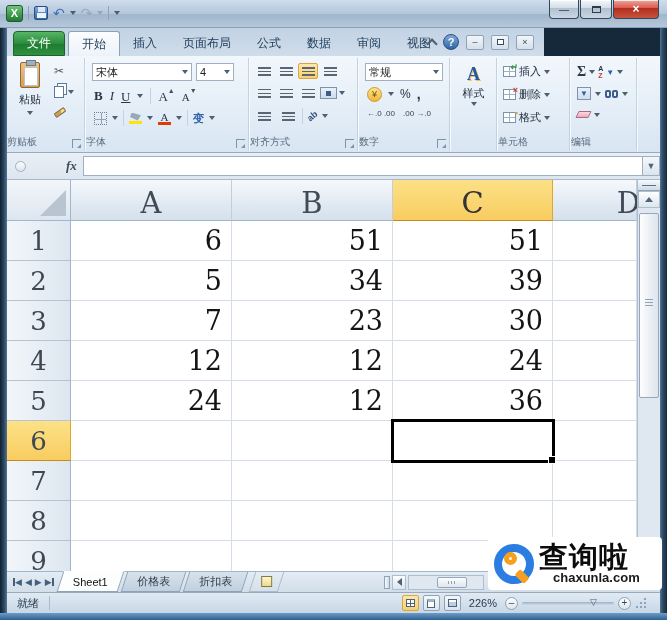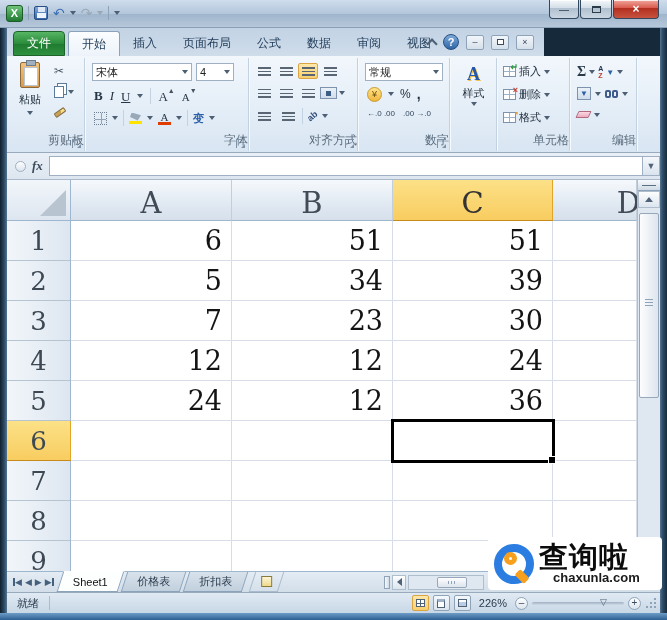--- a/index.html
+++ b/index.html
@@ -43,22 +43,22 @@
   .helpbtn{width:16px;height:16px;border-radius:50%;background:linear-gradient(#7fa9d9,#2f66a8);border:1px solid #274f80;
     color:#fff;font-size:11px;font-weight:bold;display:flex;align-items:center;justify-content:center;}
   .mini{width:18px;height:15px;border:1px solid #8fa3b8;border-radius:2px;background:linear-gradient(#f2f6fa,#d6e0ea);
     display:flex;align-items:center;justify-content:center;font-size:9px;color:#3c4c5c;}
   .restore-glyph{width:7px;height:6px;border:1px solid #3c4c5c;position:relative;background:#fff;}
 
   
   .ribbon{position:absolute;left:7px;top:56px;width:653px;height:97px;
     background:linear-gradient(#f2f7fc,#e3edf7 60%,#d8e5f2);border-bottom:1px solid #98aabb;}
   .rg{position:absolute;top:2px;height:93px;border-right:1px solid #c3d2e0;box-shadow:1px 0 0 #f6fafd;}
-  .rg-label{position:absolute;left:0;right:0;bottom:2px;display:flex;align-items:center;justify-content:flex-end;gap:3px;
-    font-size:12px;color:#5a6b7c;}
+  .rg-label{position:absolute;left:0;right:8px;bottom:2px;display:flex;align-items:center;justify-content:flex-start;gap:3px;
+    font-size:10px;color:#5a6b7c;}
   .launcher{position:absolute;right:3px;bottom:3px;width:9px;height:9px;border-left:1px solid #7f93a8;border-top:1px solid #7f93a8;}
   .launcher::after{content:"";position:absolute;right:0;bottom:0;width:0;height:0;border-left:4px solid transparent;border-bottom:4px solid #7f93a8;}
   .rowline{position:absolute;display:flex;align-items:center;gap:4px;}
 
   .clip-ic{width:20px;height:26px;background:linear-gradient(#f3c27c,#d99a4e);border:1px solid #8a6a3a;border-radius:2px;position:relative;}
   .clip-ic::before{content:"";position:absolute;left:5px;top:-3px;width:8px;height:4px;background:#9fb0c0;border:1px solid #6c7c8c;}
   .clip-ic::after{content:"";position:absolute;left:3px;top:4px;width:12px;height:17px;background:#fff;border:1px solid #b9c4cf;}
   .copy-ic{width:10px;height:12px;background:#fff;border:1px solid #5c7a9c;box-shadow:3px -3px 0 -1px #fff,3px -3px 0 0 #5c7a9c;}
   .brush-ic{width:12px;height:5px;background:linear-gradient(90deg,#caa04e 60%,#f5e27a 60%);transform:rotate(-35deg);border:1px solid #8a6a3a;border-radius:1px;}
 
@@ -100,21 +100,21 @@
 
   
   .fbar{position:absolute;left:7px;top:153px;width:653px;height:27px;background:linear-gradient(#e9eff6,#dde6f0);
     border-bottom:1px solid #a9b9c9;display:flex;align-items:center;}
   .namebox{position:relative;margin-left:2px;width:152px;height:20px;background:#fff;border:1px solid #9fb0c2;
     display:flex;align-items:center;}
   .namebox .nb-text{flex:1;text-align:center;font-family:"DejaVu Serif",serif;font-size:13px;color:#1c1c1c;}
   .nb-split{width:1px;height:18px;background:#c4cfda;}
   .nb-arrow{width:14px;display:flex;align-items:center;justify-content:center;}
   .fx-circle{width:11px;height:11px;border-radius:50%;border:1px solid #9fb0c2;background:linear-gradient(#fff,#dbe4ee);margin:0 6px 0 8px;}
-  .fx{font-family:"Liberation Serif",serif;font-style:italic;font-weight:bold;font-size:13px;color:#3c4c5c;margin-right:6px;}
+  .fx{font-family:"Liberation Serif",serif;font-style:italic;font-weight:bold;font-size:13px;color:#3c4c5c;margin-right:6px;margin-left:34px;}
   .f-input{flex:1;height:20px;background:#fff;border:1px solid #9fb0c2;border-right:none;font-size:12px;padding:0 4px;color:#111;}
   .f-chev{width:18px;height:20px;background:linear-gradient(#f4f8fb,#dbe4ee);border:1px solid #9fb0c2;
     display:flex;align-items:center;justify-content:center;color:#51647a;font-size:9px;}
 
   
   .sheetwrap{position:absolute;left:7px;top:180px;width:653px;height:391px;background:#fff;}
   .sheet{position:absolute;left:0;top:0;width:630px;height:391px;overflow:hidden;background:#fff;}
   .grow{display:flex;}
   .corner{background:linear-gradient(#f2f6fa,#dde6f0);border-right:1px solid #9eb6ce;border-bottom:1px solid #9eb6ce;position:relative;}
   .corner::after{content:"";position:absolute;right:4px;bottom:4px;width:0;height:0;
@@ -159,21 +159,21 @@
   .hs-btn::after{content:"";width:0;height:0;border-top:4px solid transparent;border-bottom:4px solid transparent;border-right:5px solid #4f6277;}
   .hs-track{width:76px;height:15px;background:#dfe8f1;border:1px solid #aebecd;position:relative;}
   .hs-thumb{position:absolute;left:28px;top:1px;width:30px;height:11px;border:1px solid #96a7b9;border-radius:2px;background:linear-gradient(#fdfdfe,#dde5ee);}
   .hs-thumb::after{content:"";position:absolute;top:3px;bottom:3px;left:13px;width:1px;background:#8fa3b8;box-shadow:3px 0 0 #8fa3b8,-3px 0 0 #8fa3b8;}
 
   
   .statusbar{position:absolute;left:7px;top:592px;width:653px;height:21px;background:linear-gradient(#e0eaf3,#c8d7e6);
     border-top:1px solid #98aabb;display:flex;align-items:center;font-size:11px;color:#2a3b4c;}
   .ready{padding:0 10px;}
   .sb-sep{width:1px;height:14px;background:#a9bccd;}
-  .sb-right{margin-left:auto;display:flex;align-items:center;gap:4px;padding-right:2px;}
+  .sb-right{margin-left:auto;display:flex;align-items:center;gap:4px;padding-right:12px;}
   .viewbtn{width:17px;height:16px;border:1px solid #8fa3b8;border-radius:2px;background:linear-gradient(#f4f8fb,#dbe4ee);
     display:flex;align-items:center;justify-content:center;}
   .viewbtn.sel{background:linear-gradient(#fde8a9,#f9cf6f);border-color:#d9a441;}
   .vb-grid{width:9px;height:8px;border:1px solid #4f6277;background:
      linear-gradient(to right,transparent 3px,#4f6277 3px 4px,transparent 4px),
      linear-gradient(to bottom,transparent 3px,#4f6277 3px 4px,transparent 4px),#fff;}
   .vb-page{width:8px;height:9px;border:1px solid #4f6277;background:#fff;border-top:3px solid #9fb3c8;}
   .vb-break{width:9px;height:8px;border:1px solid #4f6277;background:linear-gradient(#fff 40%,#b9cde6 40%);}
   .zoomtxt{margin:0 4px;}
   .zbtn{width:13px;height:13px;border-radius:50%;border:1px solid #8fa3b8;background:linear-gradient(#fdfefe,#dce5ee);

